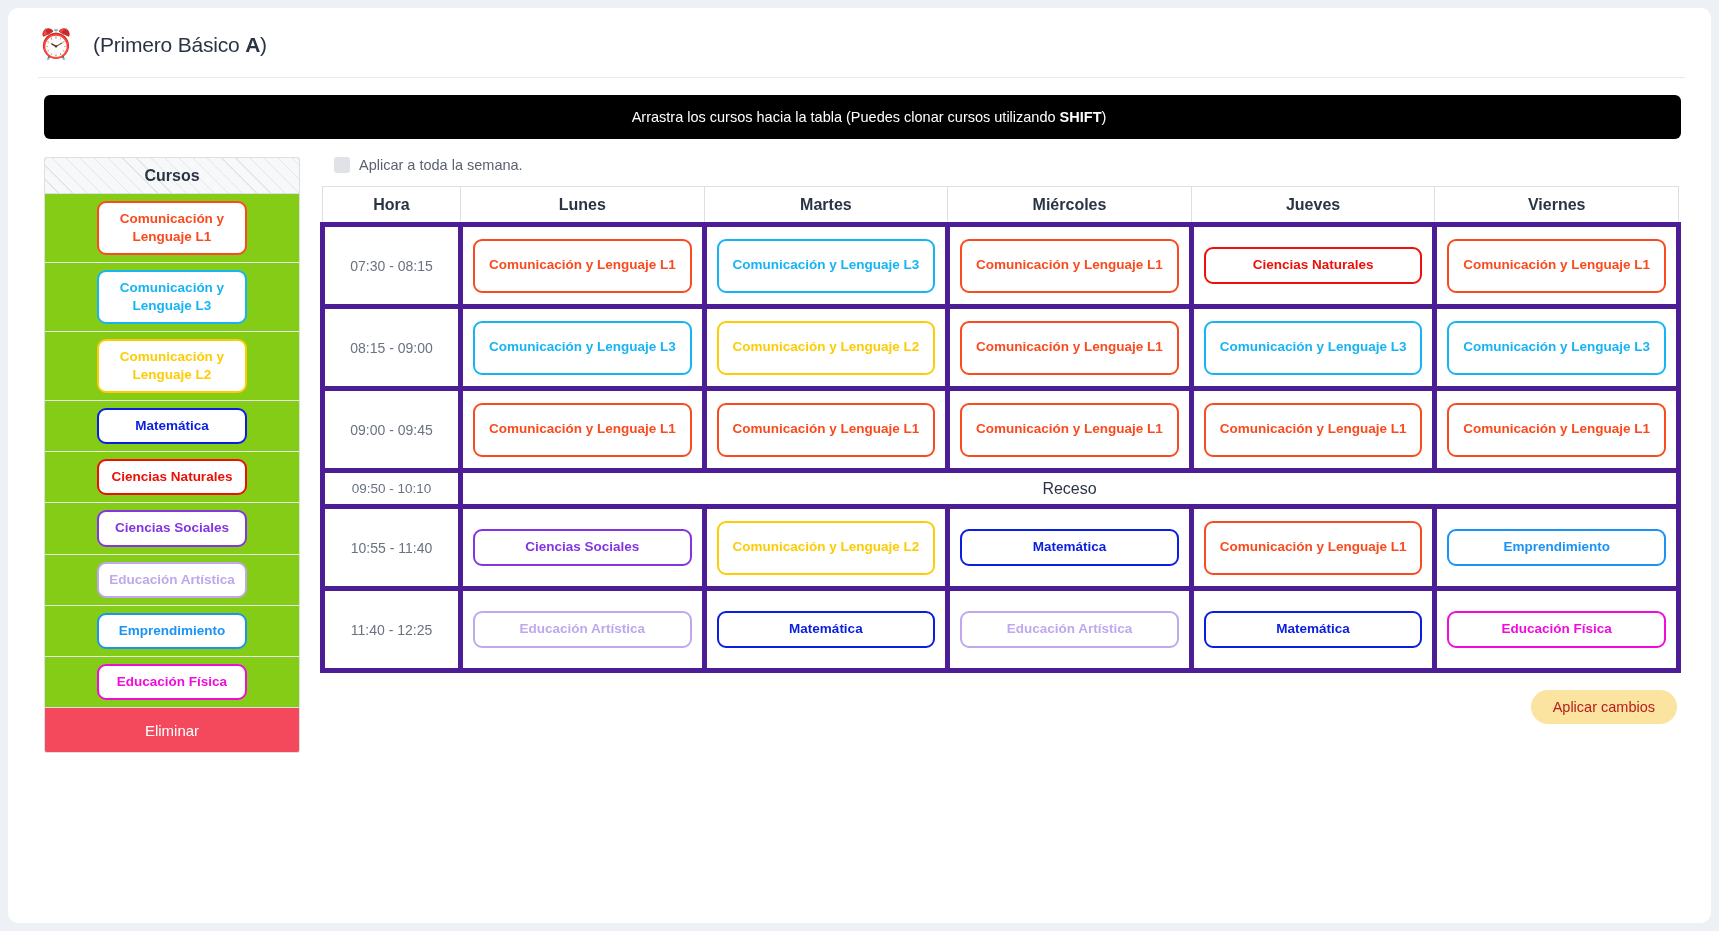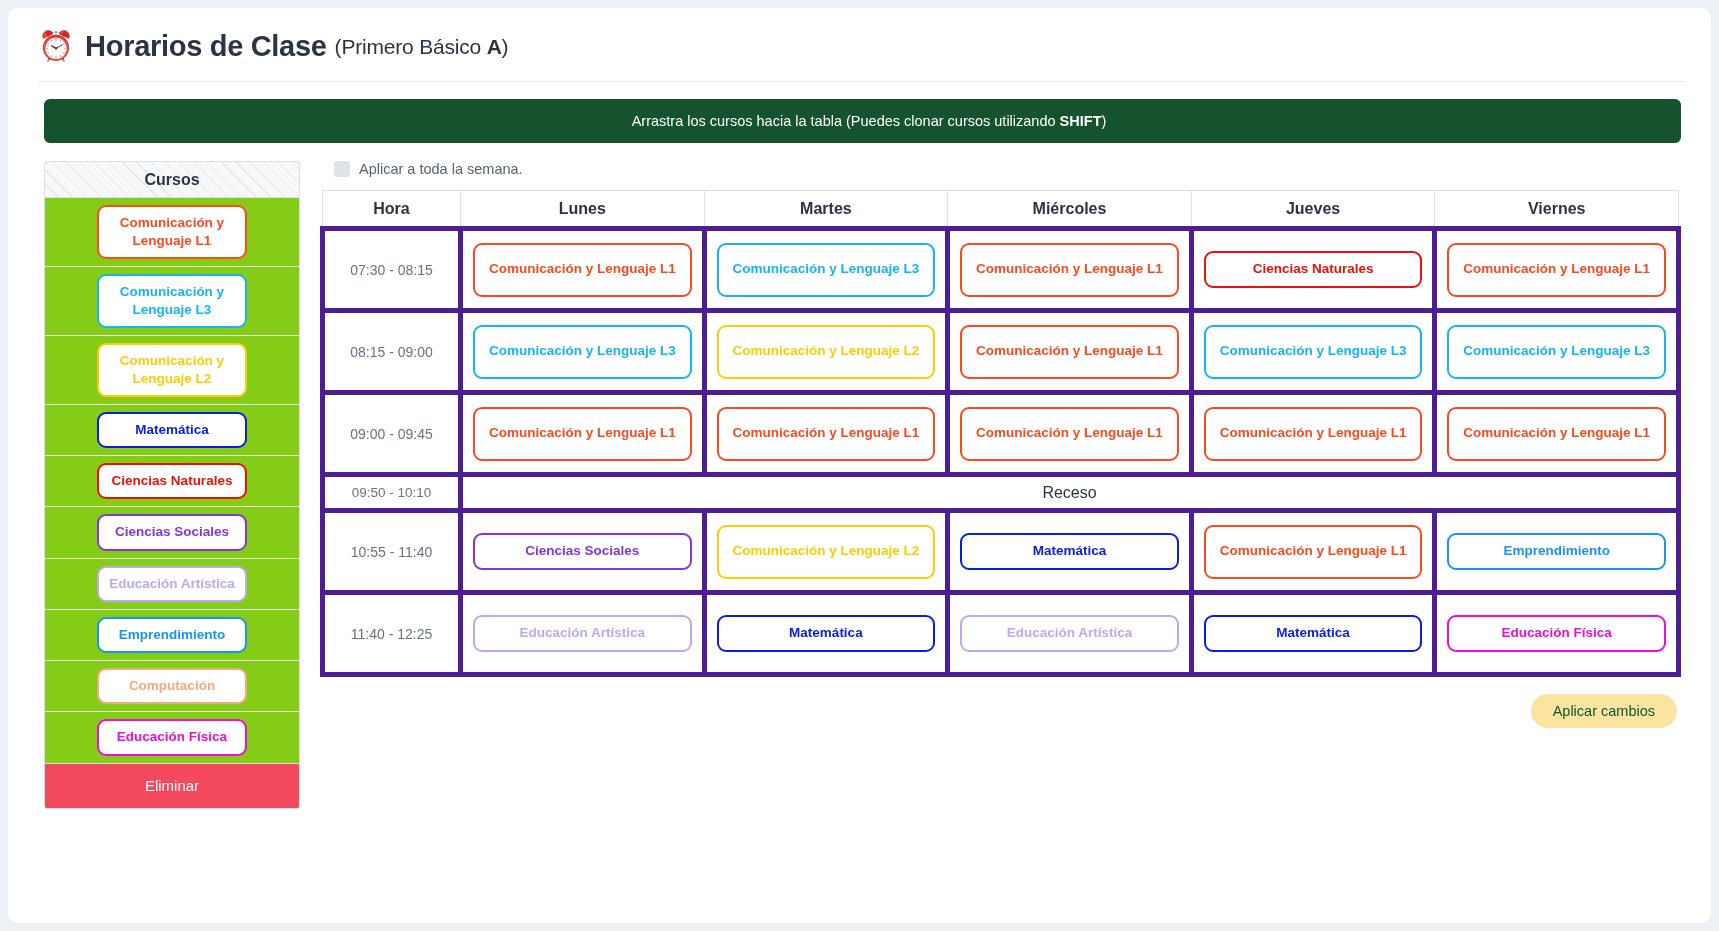--- a/index.html
+++ b/index.html
@@ -33,21 +33,21 @@
   }
   .header-sub {
     font-size: 21px; color: #2b3445; margin-left: 8px; letter-spacing: -0.2px;
   }
   .header-sub b { font-weight: bold; }
 
   
   .banner {
     margin: 17px 30px 0 36px;
     height: 44px;
-    background: #14532d;
+    background: #000000;
     border-radius: 6px;
     display: flex; align-items: center; justify-content: center;
     color: #ffffff; font-size: 14.5px; padding-left: 13px;
   }
   .banner b { font-weight: bold; }
 
   
   .body-wrap { display: flex; padding: 18px 30px 0 36px; }
 
   
@@ -147,37 +147,36 @@
     font-size: 16px; color: #2b3445;
   }
   tr.break-row td { height: 36px; }
 
   .apply-bar {
     display: flex; justify-content: flex-end;
     margin-top: 17px; padding-right: 4px;
   }
   .apply-changes {
     background: #fbe3a0;
-    color: #14532d;
+    color: #b91c1c;
     font-size: 14.5px;
     border: none;
     border-radius: 20px;
     padding: 9px 22px;
     cursor: pointer;
     font-family: inherit;
   }
 </style>
 </head>
 <body>
 
 <div class="page-card">
 
   <div class="header">
     <span class="header-icon">⏰</span>
-    <span class="header-title">Horarios de Clase</span>
     <span class="header-sub"><span>(Primero Básico </span><b>A</b><span>)</span></span>
   </div>
 
   <div class="banner">
     <span><span>Arrastra los cursos hacia la tabla (Puedes clonar cursos utilizando </span><b>SHIFT</b><span>)</span></span>
   </div>
 
   <div class="body-wrap">
 
     <div class="sidebar">
@@ -200,23 +199,20 @@
               <div class="chip" style="border-color: rgb(236, 16, 8); color: rgb(236, 16, 8);">Ciencias Naturales</div>
             </div>
             <div class="sidebar-row">
               <div class="chip" style="border-color: rgb(131, 53, 227); color: rgb(131, 53, 227);">Ciencias Sociales</div>
             </div>
             <div class="sidebar-row">
               <div class="chip" style="border-color: rgb(191, 168, 238); color: rgb(191, 168, 238);">Educación Artística</div>
             </div>
             <div class="sidebar-row">
               <div class="chip" style="border-color: rgb(26, 147, 245); color: rgb(26, 147, 245);">Emprendimiento</div>
-            </div>
-            <div class="sidebar-row">
-              <div class="chip" style="border-color: rgb(246, 169, 124); color: rgb(246, 169, 124);">Computación</div>
             </div>
             <div class="sidebar-row">
               <div class="chip" style="border-color: rgb(240, 13, 219); color: rgb(240, 13, 219);">Educación Física</div>
             </div>
           </div>
         <div class="delete-btn">Eliminar</div>
       </div>
     </div>
 
     <div class="right">

